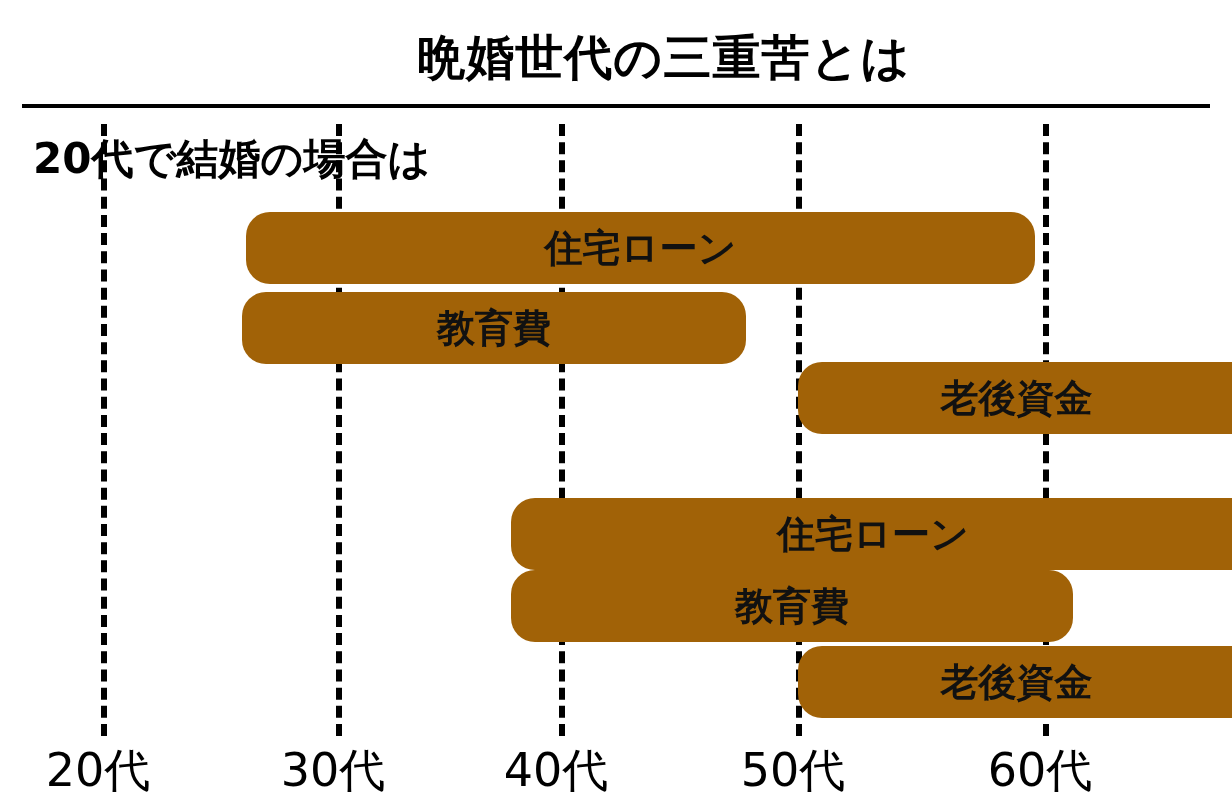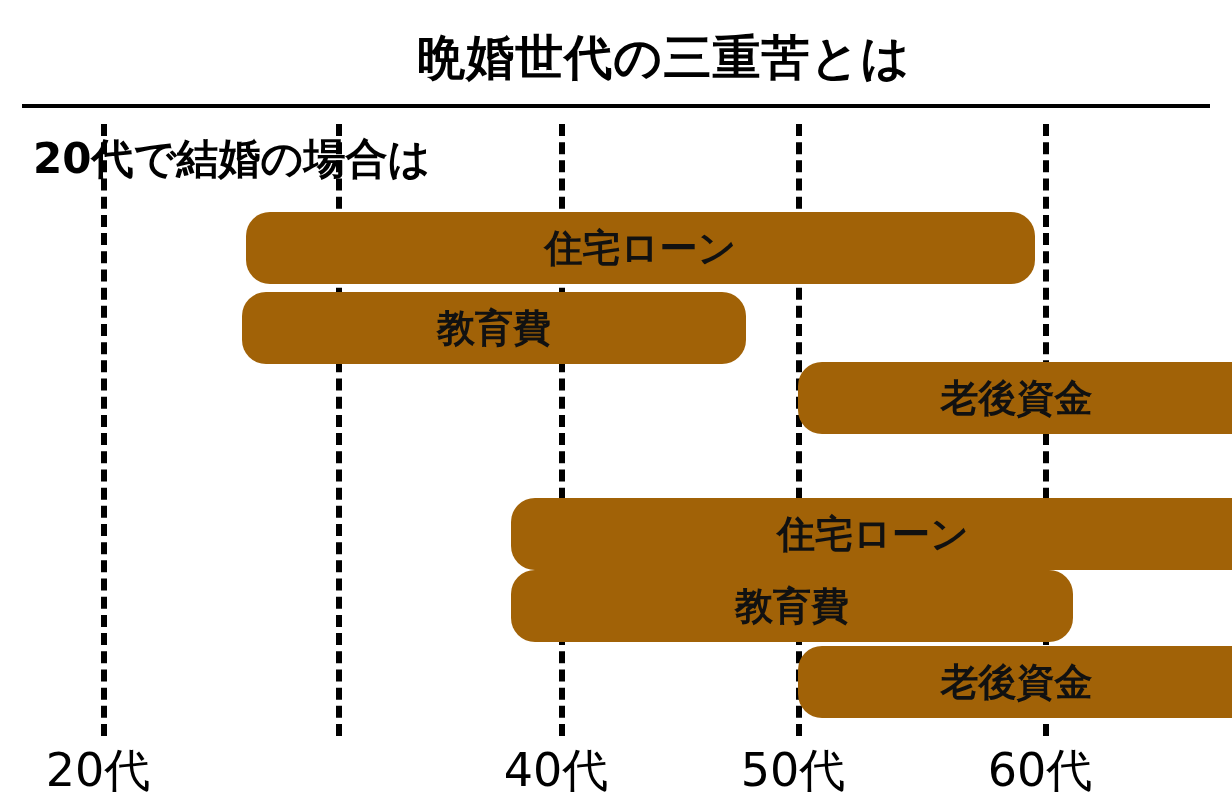--- a/index.html
+++ b/index.html
@@ -154,18 +154,19 @@
         <div class="bar-label">教育費</div>
       </div>
       <div class="bar clip-right" style="left: 795px; width: 437px; top: 534px;">
         <div class="bar-label">老後資金</div>
       </div>
     </div>
 
   <div class="xaxis" id="x-axis">
 
   <div class="xtick-label" style="left: 98px;">20代</div>
+      <div class="xtick-label" style="left: 333px;">30代</div>
       <div class="xtick-label" style="left: 556px;">40代</div>
       <div class="xtick-label" style="left: 793px;">50代</div>
       <div class="xtick-label" style="left: 1040px;">60代</div>
     </div>
 
 </div>
 
 </body></html>

